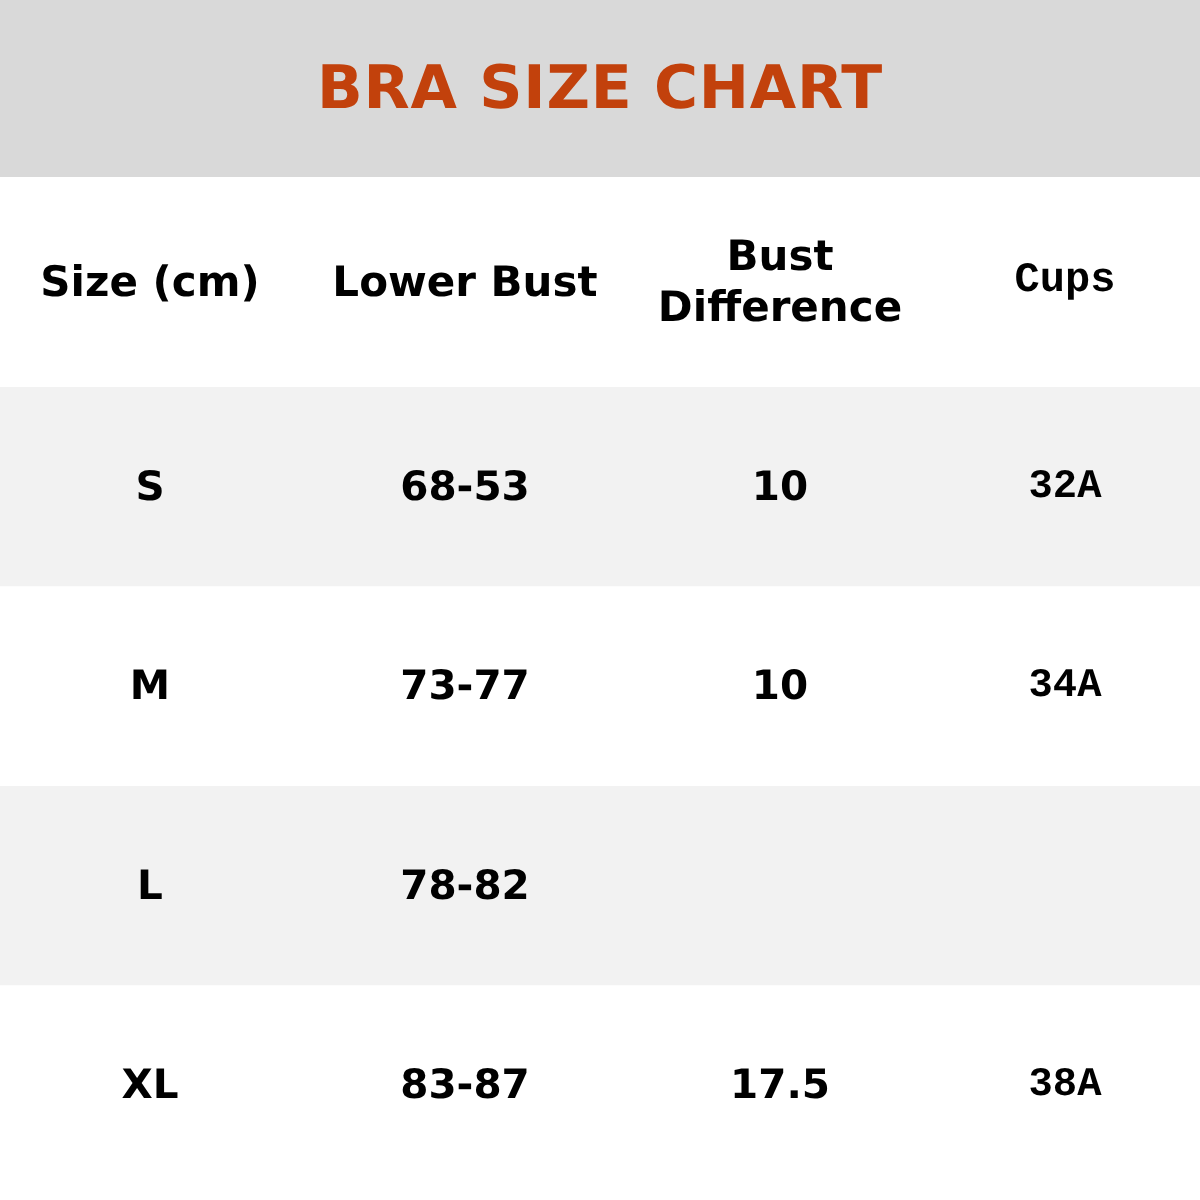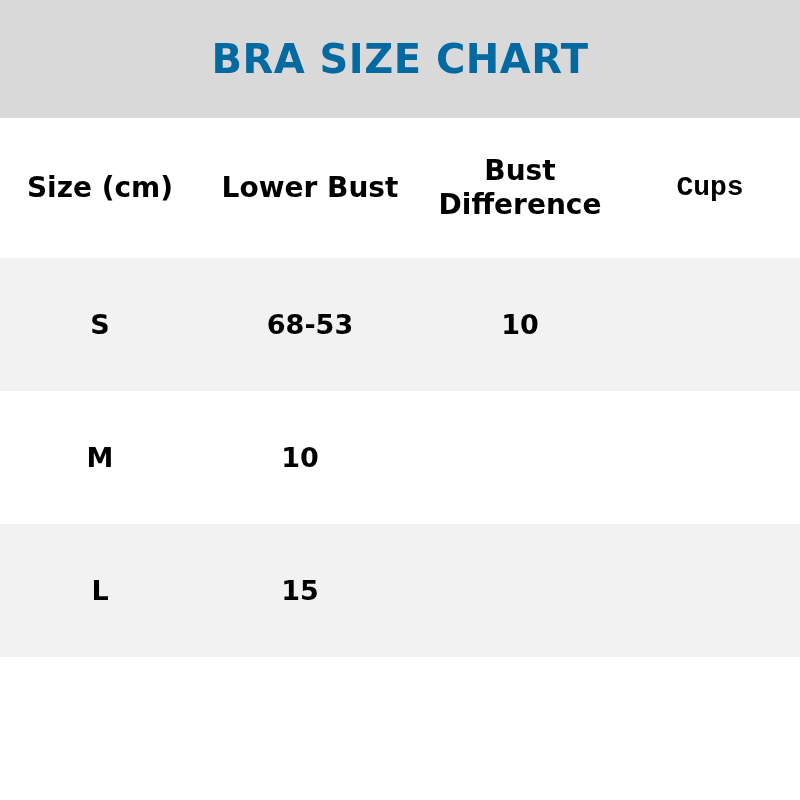--- a/index.html
+++ b/index.html
@@ -24,21 +24,21 @@
     height: 118px;
     display: flex;
     align-items: center;
     justify-content: center;
     box-sizing: border-box;
   }
 
   .chart-title {
     font-size: 40px;
     font-weight: bold;
-    color: #0369a1;
+    color: #c2410c;
     letter-spacing: 0.5px;
   }
 
   .chart-table {
     flex: 1;
     display: flex;
     flex-direction: column;
     width: 100%;
   }
 
@@ -107,27 +107,36 @@
         <div>Bust</div>
         <div>Difference</div>
       </div>
       <div class="cell header-cell col-cups">Cups</div>
     </div>
 
     <div class="row data-row row-shaded">
       <div class="cell data-cell col-size">S</div>
       <div class="cell data-cell col-lower">68-53</div>
       <div class="cell data-cell col-diff">10</div>
+      <div class="cell data-cell col-cups">32A</div>
     </div>
 
     <div class="row data-row row-plain">
       <div class="cell data-cell col-size">M</div>
+      <div class="cell data-cell col-lower">73-77</div>
       <div class="cell data-cell col-diff">10</div>
+      <div class="cell data-cell col-cups">34A</div>
     </div>
 
     <div class="row data-row row-shaded">
       <div class="cell data-cell col-size">L</div>
-      <div class="cell data-cell col-diff">15</div>
+      <div class="cell data-cell col-lower">78-82</div>
     </div>
 
+    <div class="row data-row row-plain">
+      <div class="cell data-cell col-size">XL</div>
+      <div class="cell data-cell col-lower">83-87</div>
+      <div class="cell data-cell col-diff">17.5</div>
+      <div class="cell data-cell col-cups">38A</div>
+    </div>
 
   </div>
 </div>
 
 </body></html>

